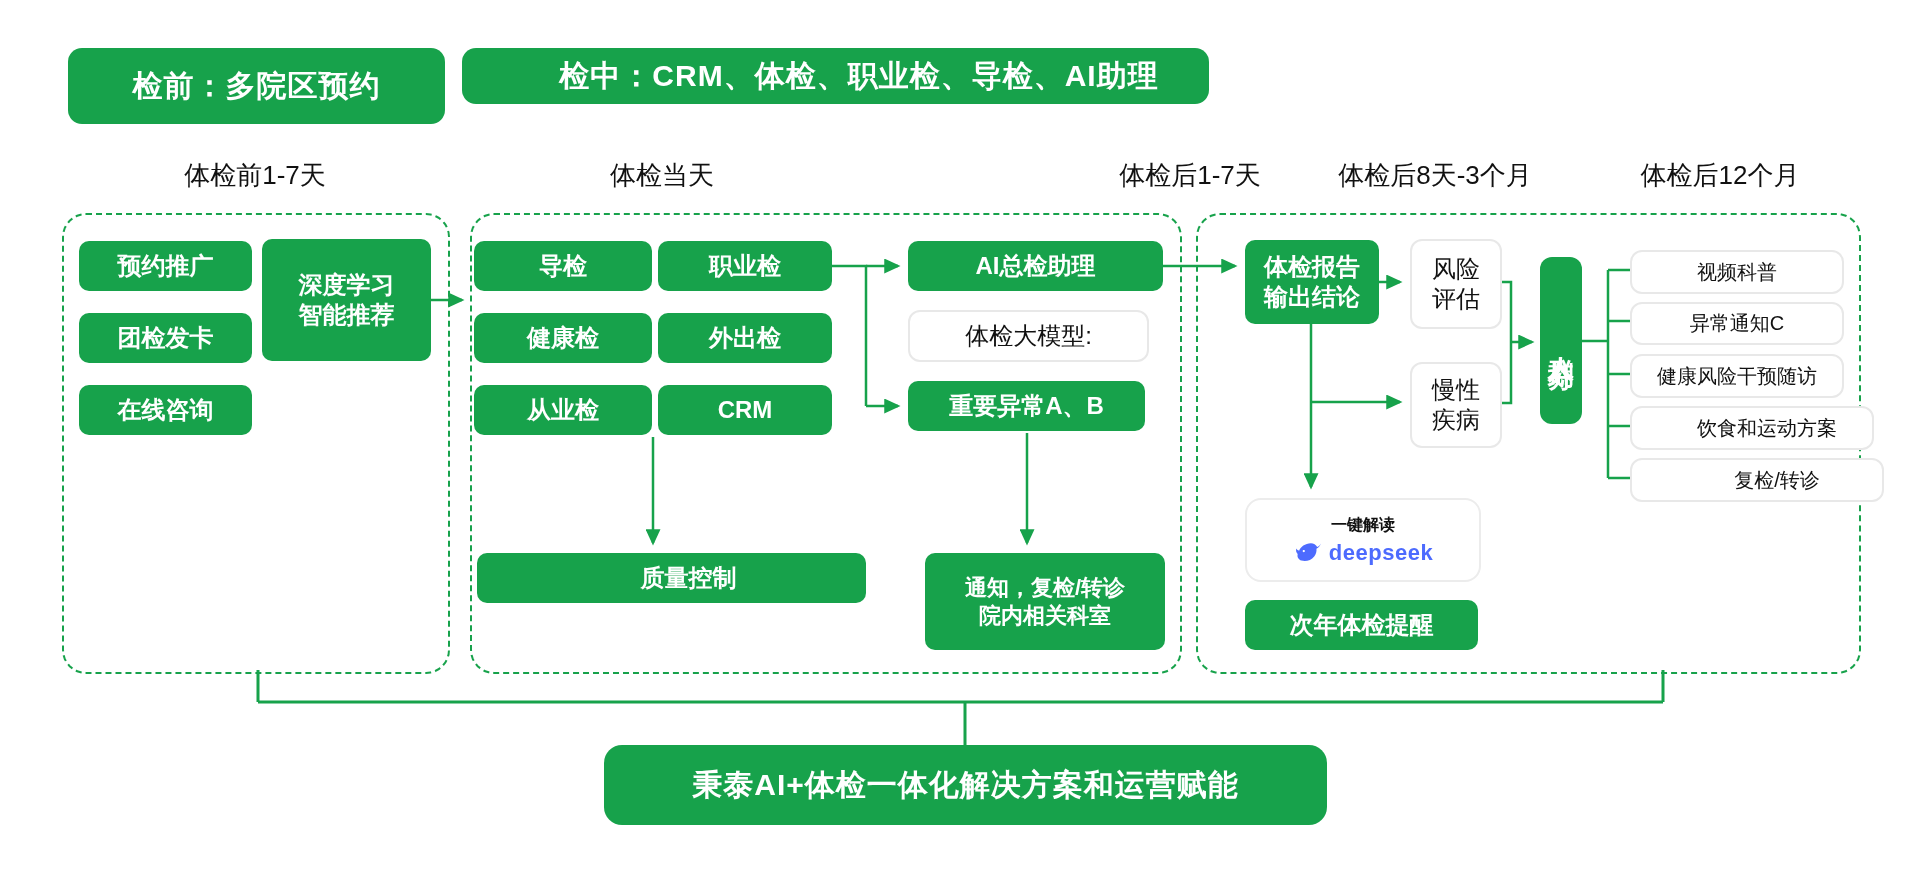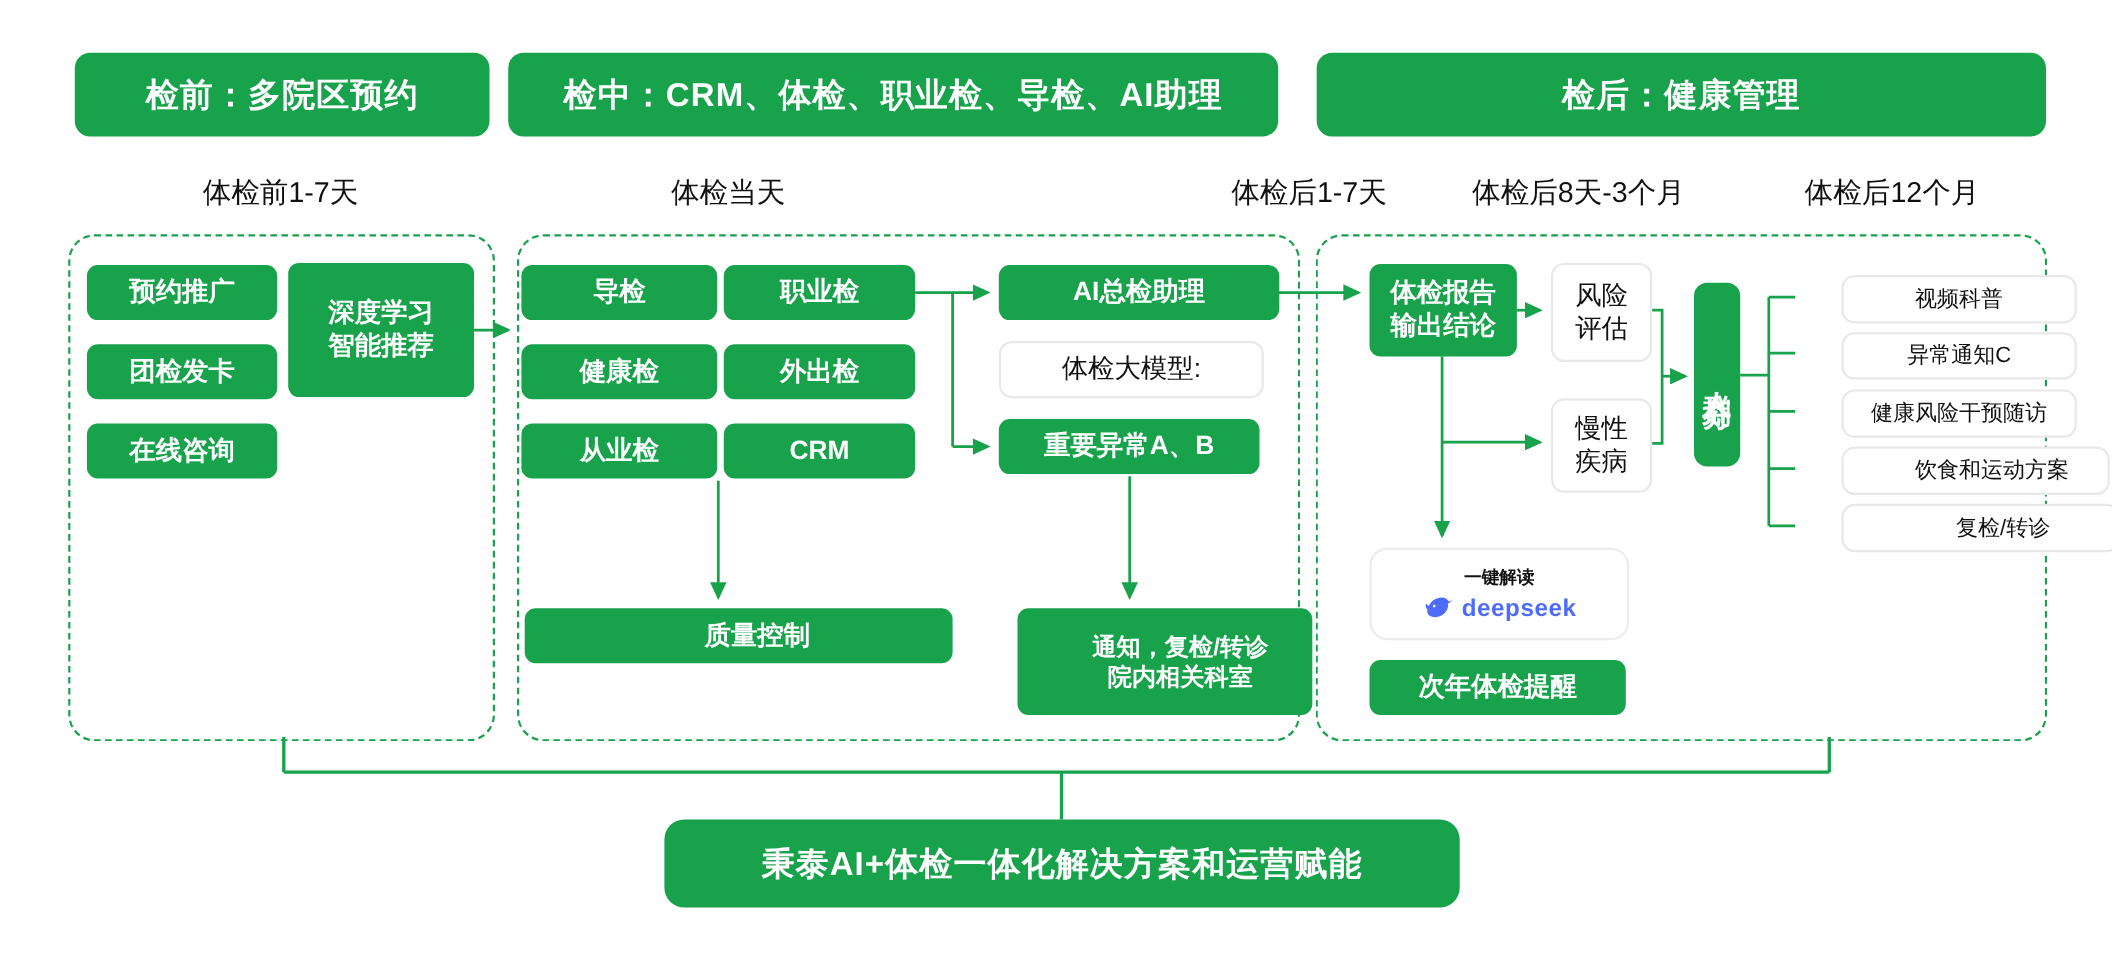--- a/index.html
+++ b/index.html
@@ -32,21 +32,21 @@
     position:absolute;background:var(--green);color:#fff;border-radius:10px;
     display:flex;align-items:center;justify-content:center;text-align:center;
     font-size:24px;font-weight:700;line-height:1.25;
   }
   .wbox{
     position:absolute;background:#fff;border:2px solid var(--box-border);border-radius:12px;
     display:flex;align-items:center;justify-content:center;text-align:center;
     font-size:24px;font-weight:500;color:var(--text-dark);line-height:1.25;
   }
   .ml{white-space:pre-line;}
-  .small{font-size:20px;margin-left:44px;}
+  .small{font-size:20px;}
   .vbox{border-radius:12px;}
   .vtext{writing-mode:vertical-rl;letter-spacing:3px;font-size:26px;}
   .banner{
     position:absolute;background:var(--green);color:#fff;border-radius:18px;
     display:flex;align-items:center;justify-content:center;
     font-size:30px;font-weight:700;letter-spacing:1px;
   }
   .ds-box{
     position:absolute;background:#fff;border:2px solid #ececec;border-radius:16px;
     display:flex;flex-direction:column;align-items:center;justify-content:center;gap:4px;
@@ -89,22 +89,21 @@
 
     <path class="ln" d="M1498 282 L1511 282 L1511 403 L1498 403"></path>
     <path class="ln" d="M1511 342 H1532" marker-end="url(#arr)"></path>
 
     <path class="ln" d="M1582 341 H1608 M1608 270 V478 M1608 270 H1632 M1608 321 H1632 M1608 374 H1632 M1608 426 H1632 M1608 478 H1632"></path>
 
     <path class="ln-thick" d="M258 670 V702 M1663 670 V702 M258 702 H1663 M965 702 V745"></path>
   </svg>
 
   <div class="hdr" style="left:68px;top:48px;width:377px;height:76px;">检前：多院区预约</div>
-  <div class="hdr" style="left:462px;top:48px;width:700px;height:76px;">检中：CRM、体检、职业检、导检、AI助理</div>
-  <div class="hdr" style="left:1197px;top:48px;width:663px;height:76px;">检后：健康管理</div>
+  <div class="hdr" style="left:462px;top:48px;width:700px;height:56px;padding-left:47px;">检中：CRM、体检、职业检、导检、AI助理</div>
 
   <div class="tl" style="left:255px;top:158px;">体检前1-7天</div>
   <div class="tl" style="left:662px;top:158px;">体检当天</div>
   <div class="tl" style="left:1190px;top:158px;">体检后1-7天</div>
   <div class="tl" style="left:1435px;top:158px;text-align:center;">体检后8天-3个月</div>
   <div class="tl" style="left:1720px;top:158px;">体检后12个月</div>
 
   <div class="dashed" style="left:62px;top:213px;width:384px;height:457px;"></div>
   <div class="dashed" style="left:470px;top:213px;width:708px;height:457px;"></div>
   <div class="dashed" style="left:1196px;top:213px;width:661px;height:457px;"></div>
@@ -119,21 +118,21 @@
   <div class="gbox" style="left:658px;top:241px;width:174px;height:50px;">职业检</div>
   <div class="gbox" style="left:474px;top:313px;width:178px;height:50px;">健康检</div>
   <div class="gbox" style="left:658px;top:313px;width:174px;height:50px;">外出检</div>
   <div class="gbox" style="left:474px;top:385px;width:178px;height:50px;">从业检</div>
   <div class="gbox" style="left:658px;top:385px;width:174px;height:50px;">CRM</div>
   <div class="gbox" style="left:477px;top:553px;width:355px;height:50px;padding-left:34px;">质量控制</div>
 
   <div class="gbox" style="left:908px;top:241px;width:255px;height:50px;">AI总检助理</div>
   <div class="wbox" style="left:908px;top:310px;width:237px;height:48px;">体检大模型:</div>
   <div class="gbox" style="left:908px;top:381px;width:237px;height:50px;">重要异常A、B</div>
-  <div class="gbox ml" style="left:925px;top:553px;width:240px;height:97px;font-size:22px;padding-left:28px;">通知，复检/转诊
+  <div class="gbox ml" style="left:925px;top:553px;width:240px;height:97px;font-size:22px;">通知，复检/转诊
 院内相关科室</div>
 
   <div class="gbox ml" style="left:1245px;top:240px;width:134px;height:84px;">体检报告
 输出结论</div>
   <div class="wbox ml" style="left:1410px;top:239px;width:88px;height:86px;">风险
 评估</div>
   <div class="wbox ml" style="left:1410px;top:362px;width:88px;height:82px;">慢性
 疾病</div>
   <div class="gbox vbox" style="left:1540px;top:257px;width:42px;height:167px;">
     <span class="vtext">人群划分</span>

